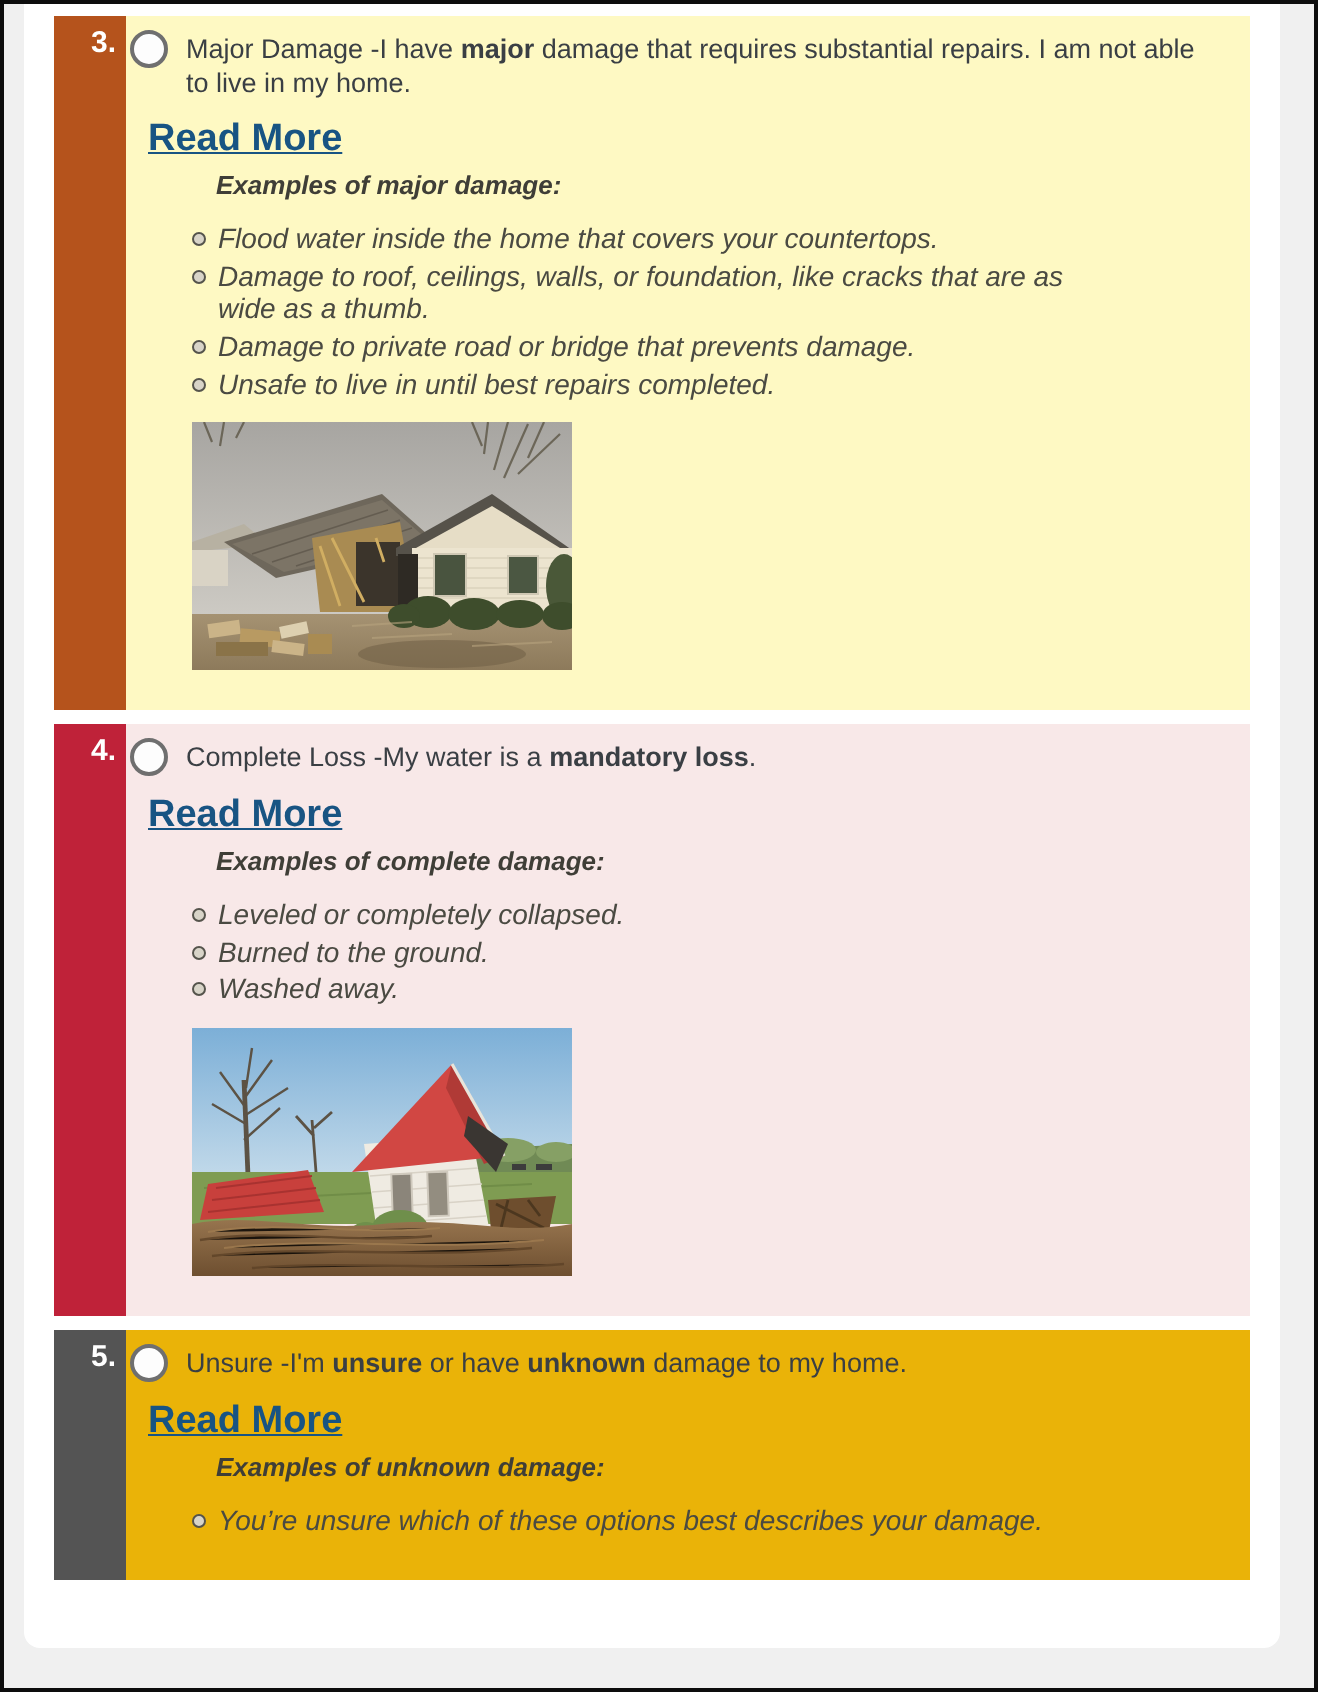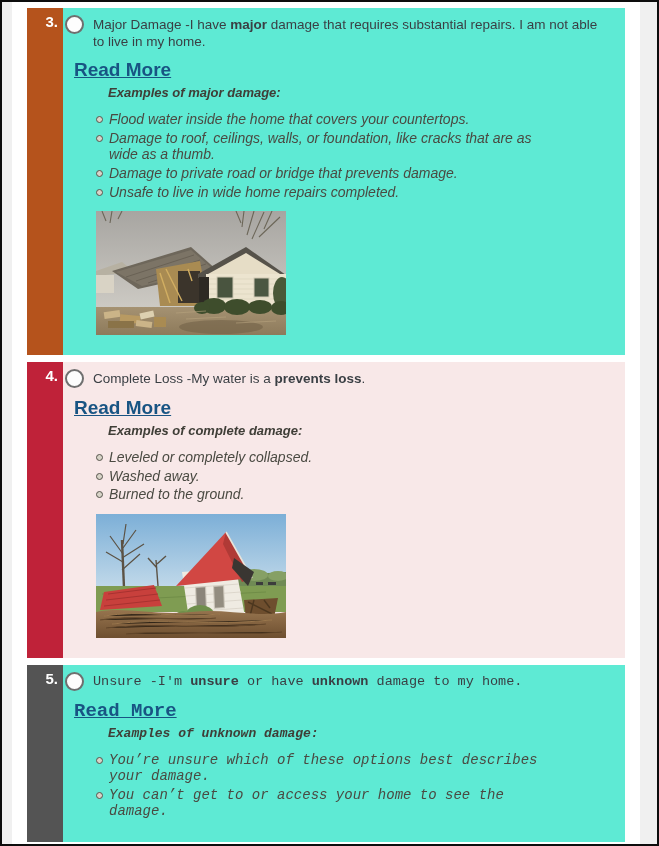--- a/index.html
+++ b/index.html
@@ -105,32 +105,32 @@
 </style>
 </head>
 <body>
 
 <main class="main-card">
   <div id="options-list">
   <section class="option">
     <div class="stripe" style="background: rgb(181, 83, 28);">
       <span class="num">3.</span>
     </div>
-    <div class="content" style="background: #5eead4;">
+    <div class="content" style="background: #fef9c3;">
       <div class="opt-header">
         <span class="radio"></span>
         <span class="label"><span>Major Damage -I have </span><b>major</b><span> damage that requires substantial repairs. I am not able to live in my home.</span></span>
       </div>
       <a class="read-more" href="#">Read More</a>
       <div class="examples-heading">Examples of major damage:</div>
       <ul class="bullets">
             <li>Flood water inside the home that covers your countertops.</li>
             <li>Damage to roof, ceilings, walls, or foundation, like cracks that are as wide as a thumb.</li>
             <li>Damage to private road or bridge that prevents damage.</li>
-            <li>Unsafe to live in wide home repairs completed.</li>
+            <li>Unsafe to live in until best repairs completed.</li>
           </ul>
       <div class="photo">
             <svg width="190" height="124" viewBox="0 0 190 124" xmlns="http://www.w3.org/2000/svg">
   <defs>
     <linearGradient id="skyA" x1="0" y1="0" x2="0" y2="1">
       <stop offset="0" stop-color="#a7a5a1"></stop>
                   <stop offset="1" stop-color="#d7d4cd"></stop>
     </linearGradient>
     <linearGradient id="grdA" x1="0" y1="0" x2="0" y2="1">
       <stop offset="0" stop-color="#a59272"></stop>
@@ -189,28 +189,28 @@
     </div>
   </section>
 
   <section class="option">
     <div class="stripe" style="background: rgb(191, 34, 57);">
       <span class="num">4.</span>
     </div>
     <div class="content" style="background: rgb(248, 232, 232);">
       <div class="opt-header">
         <span class="radio"></span>
-        <span class="label"><span>Complete Loss -My water is a </span><b>prevents loss</b><span>.</span></span>
+        <span class="label"><span>Complete Loss -My water is a </span><b>mandatory loss</b><span>.</span></span>
       </div>
       <a class="read-more" href="#">Read More</a>
       <div class="examples-heading">Examples of complete damage:</div>
       <ul class="bullets">
             <li>Leveled or completely collapsed.</li>
+            <li>Burned to the ground.</li>
             <li>Washed away.</li>
-            <li>Burned to the ground.</li>
           </ul>
       <div class="photo">
             <svg width="190" height="124" viewBox="0 0 190 124" xmlns="http://www.w3.org/2000/svg">
   <defs>
     <linearGradient id="skyB" x1="0" y1="0" x2="0" y2="1">
       <stop offset="0" stop-color="#7cafd7"></stop>
                   <stop offset="1" stop-color="#c3daea"></stop>
     </linearGradient>
     <linearGradient id="dirtB" x1="0" y1="0" x2="0" y2="1">
       <stop offset="0" stop-color="#96744e"></stop>
@@ -268,28 +268,27 @@
   </g>
 </svg>
           </div>
     </div>
   </section>
 
   <section class="option">
     <div class="stripe" style="background: rgb(84, 84, 84);">
       <span class="num">5.</span>
     </div>
-    <div class="content" style="background: #5eead4; font-family: Liberation Mono, monospace;">
+    <div class="content" style="background: #eab308;">
       <div class="opt-header">
         <span class="radio"></span>
         <span class="label"><span>Unsure -I'm </span><b>unsure</b><span> or have </span><b>unknown</b><span> damage to my home.</span></span>
       </div>
       <a class="read-more" href="#">Read More</a>
       <div class="examples-heading">Examples of unknown damage:</div>
       <ul class="bullets">
             <li>You’re unsure which of these options best describes your damage.</li>
-            <li>You can’t get to or access your home to see the damage.</li>
           </ul>
       
     </div>
   </section>
 </div>
 </main>
 
 </body></html>

